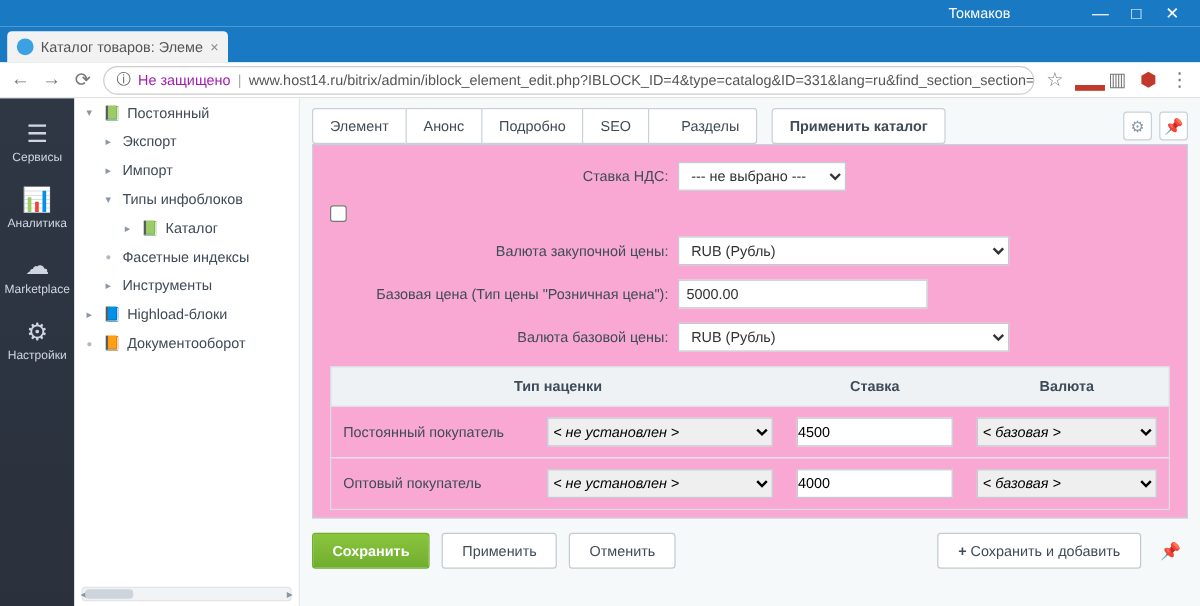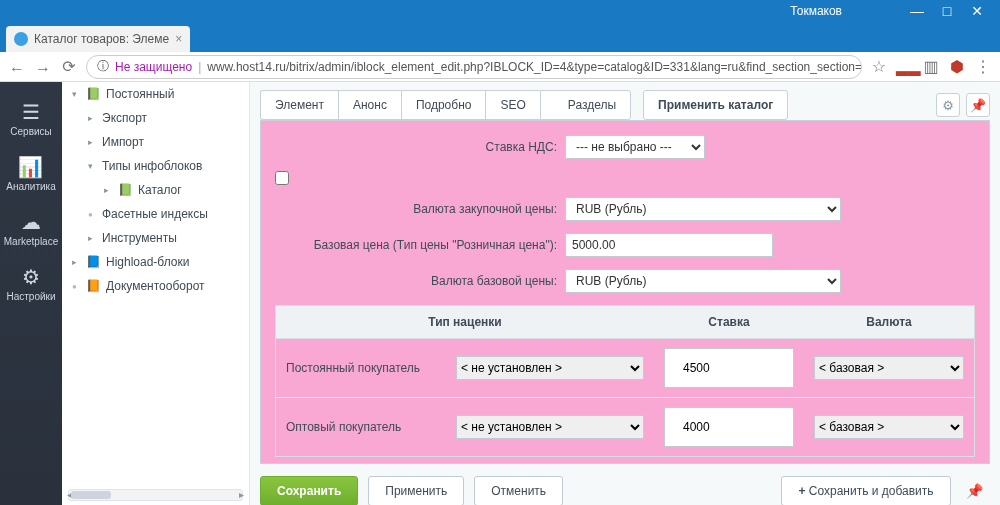--- a/index.html
+++ b/index.html
@@ -63,22 +63,22 @@
 .frow input[type=checkbox]{ width:14px; height:14px;}
 
 .price-table { margin:6px 0 0 0; border:1px solid #d7dee4;}
 .price-table .hd { display:flex; background:#eef2f5; border-bottom:1px solid #d7dee4;}
 .price-table .hd div, .price-table .row div { padding:9px 10px; font-size:12px; }
 .price-table .hd div { font-weight:bold; text-align:center; color:#3f4b57;}
 .pt-c1{width:170px;} .pt-c2{flex:1;} .pt-c3{width:150px;} .pt-c4{width:170px;}
 .price-table .row { display:flex; align-items:center; border-bottom:1px solid #e8edf1;}
 .price-table .row:last-child{border-bottom:none;}
 .price-table .row .pt-c1{ color:#3f4b57; }
-.price-table .row select{ width:100%; border:1px solid #c2cad2; height:24px; font-size:12px;}
-.price-table .row input{ width:100%; border:1px solid #c2cad2; height:40px; font-size:12px; padding:2px 18px;}
+.price-table .row select{ width:100%; border:1px solid #c2cad2; height:24px; font-size:12px;font-style:italic;}
+.price-table .row input{ width:100%; border:1px solid #c2cad2; height:24px; font-size:12px; padding:2px 0;}
 
 .footer { margin:12px 10px 0 10px; display:flex; align-items:center; gap:10px;}
 .btn { border:1px solid #c2cad2; background:#fff; padding:7px 16px; border-radius:3px; font-size:12px; color:#3f4b57; cursor:pointer;}
 .btn.primary { background:linear-gradient(#8bc53f,#6fae2e); border-color:#6fae2e; color:#fff; font-weight:bold;}
 .footer .spacer{flex:1;}
 .btn.add::before{ content:"+ "; font-weight:bold;}
 .footer .pin { color:#9aa4ae; font-size:14px; padding:0 6px; }
 </style>
 </head>
 <body>

